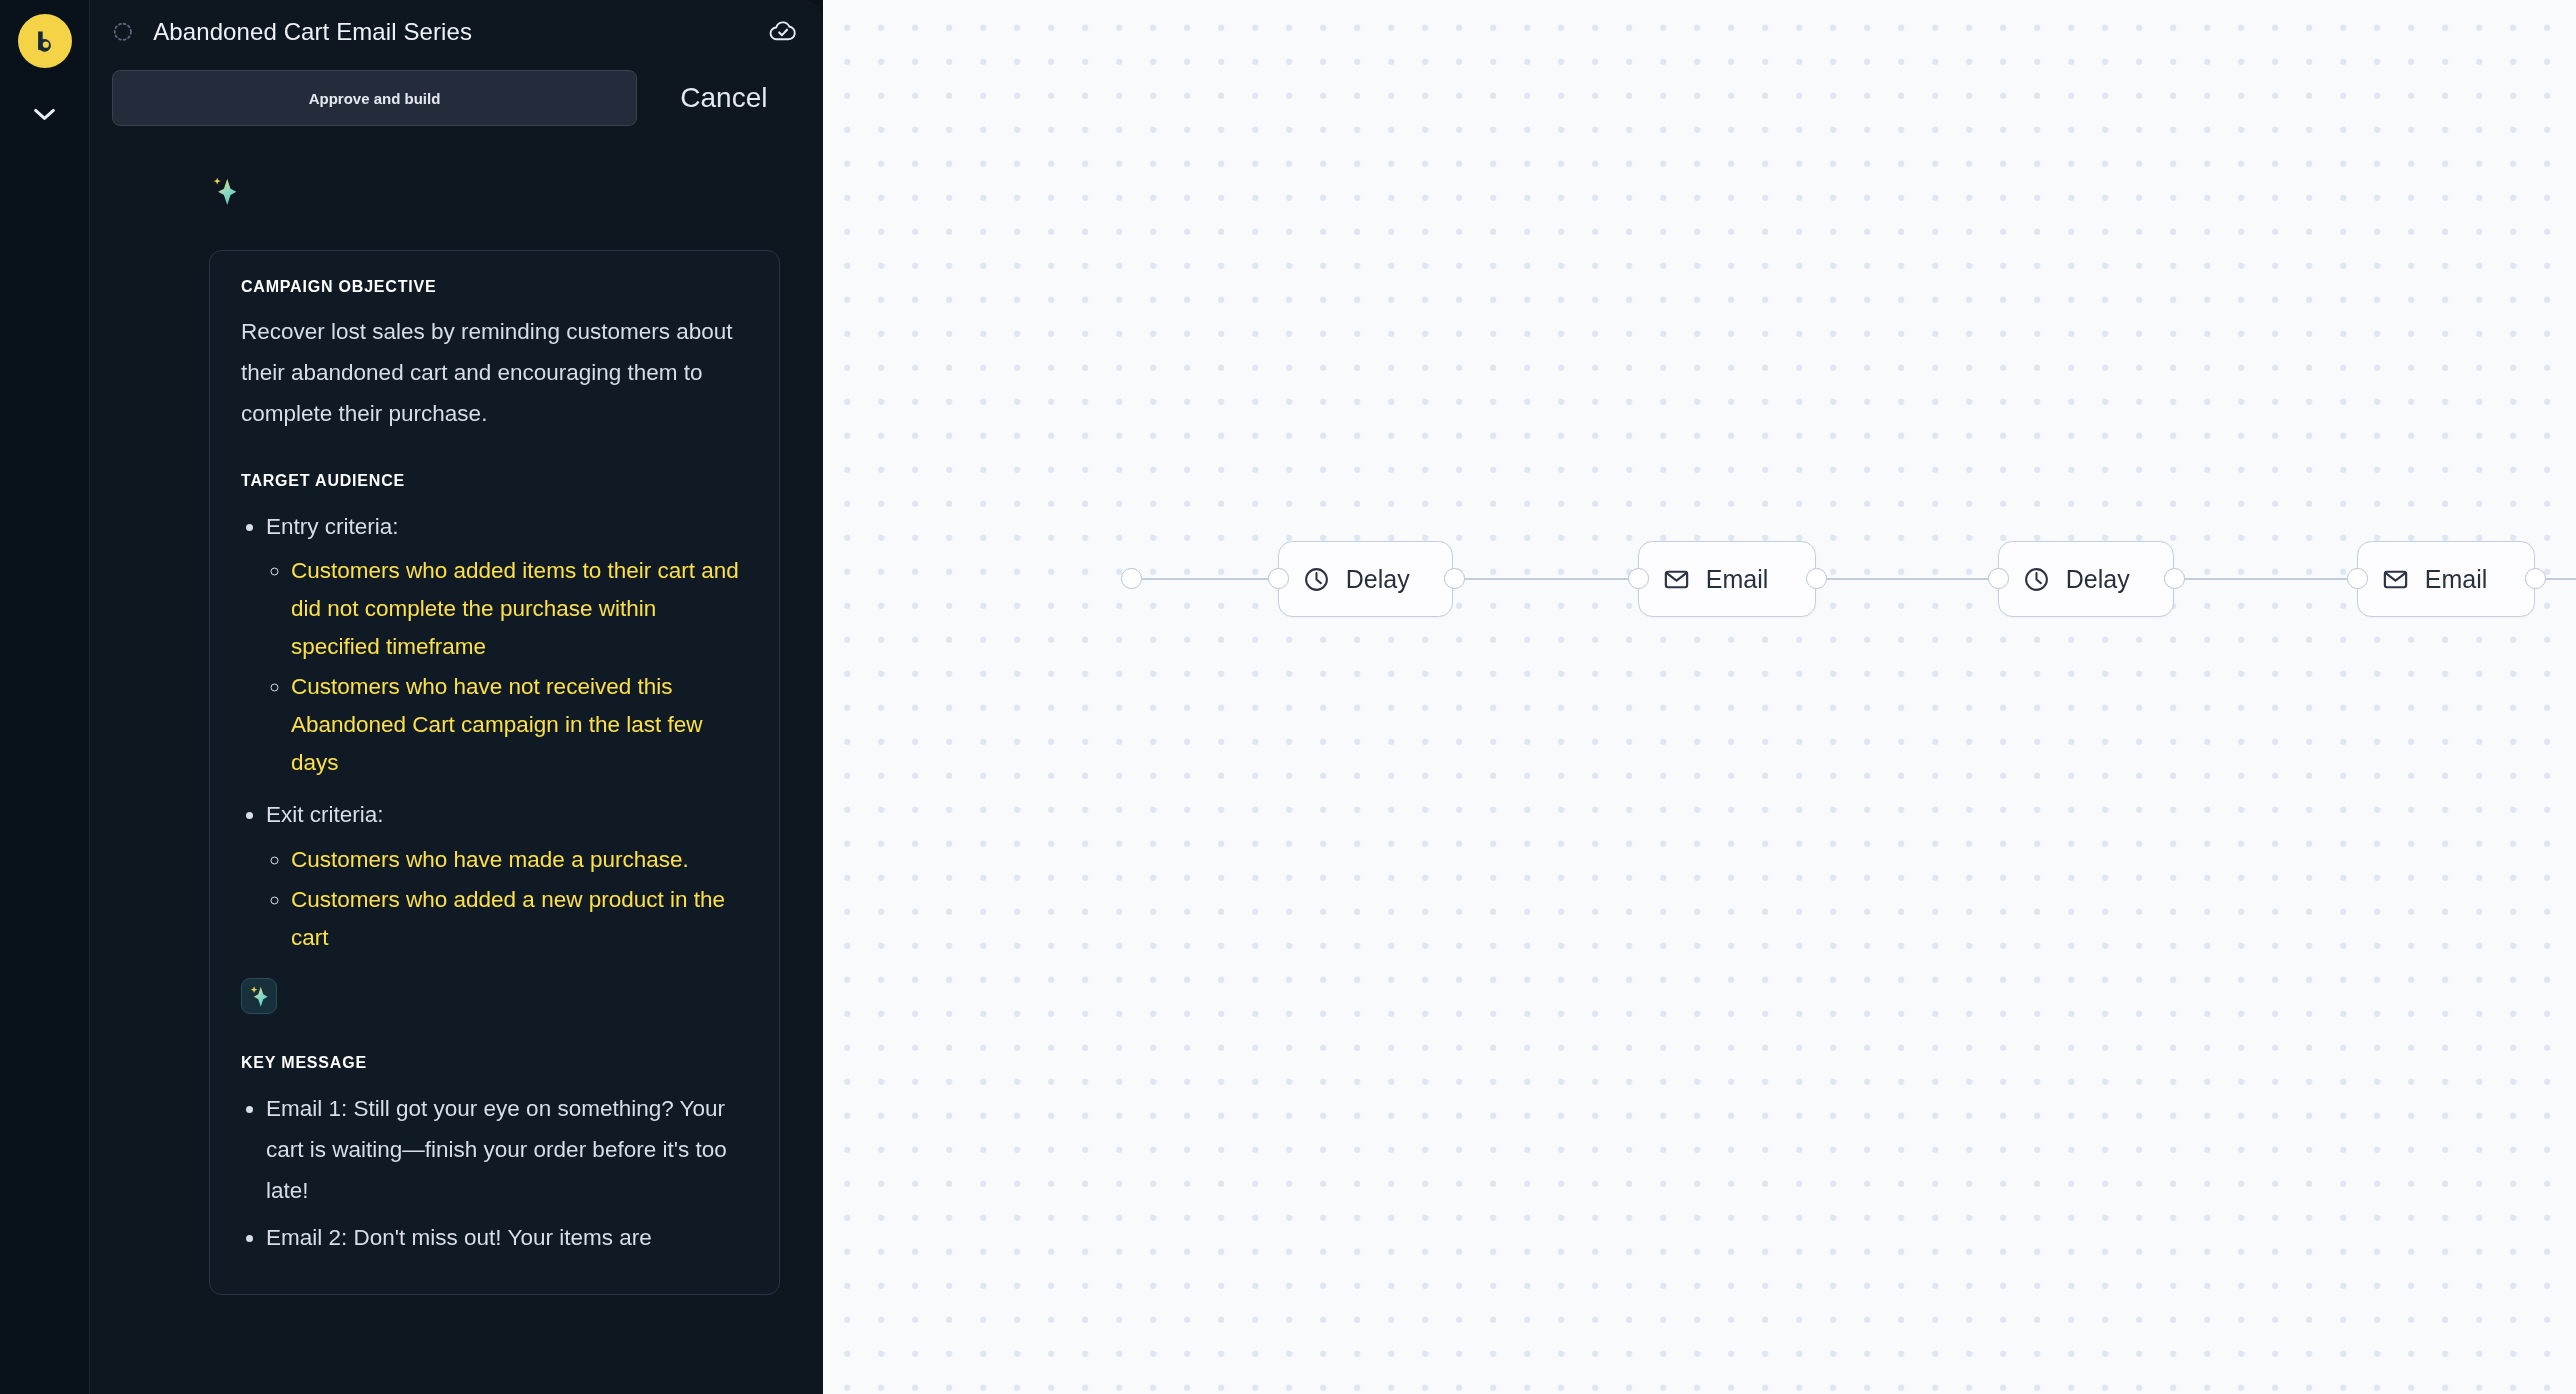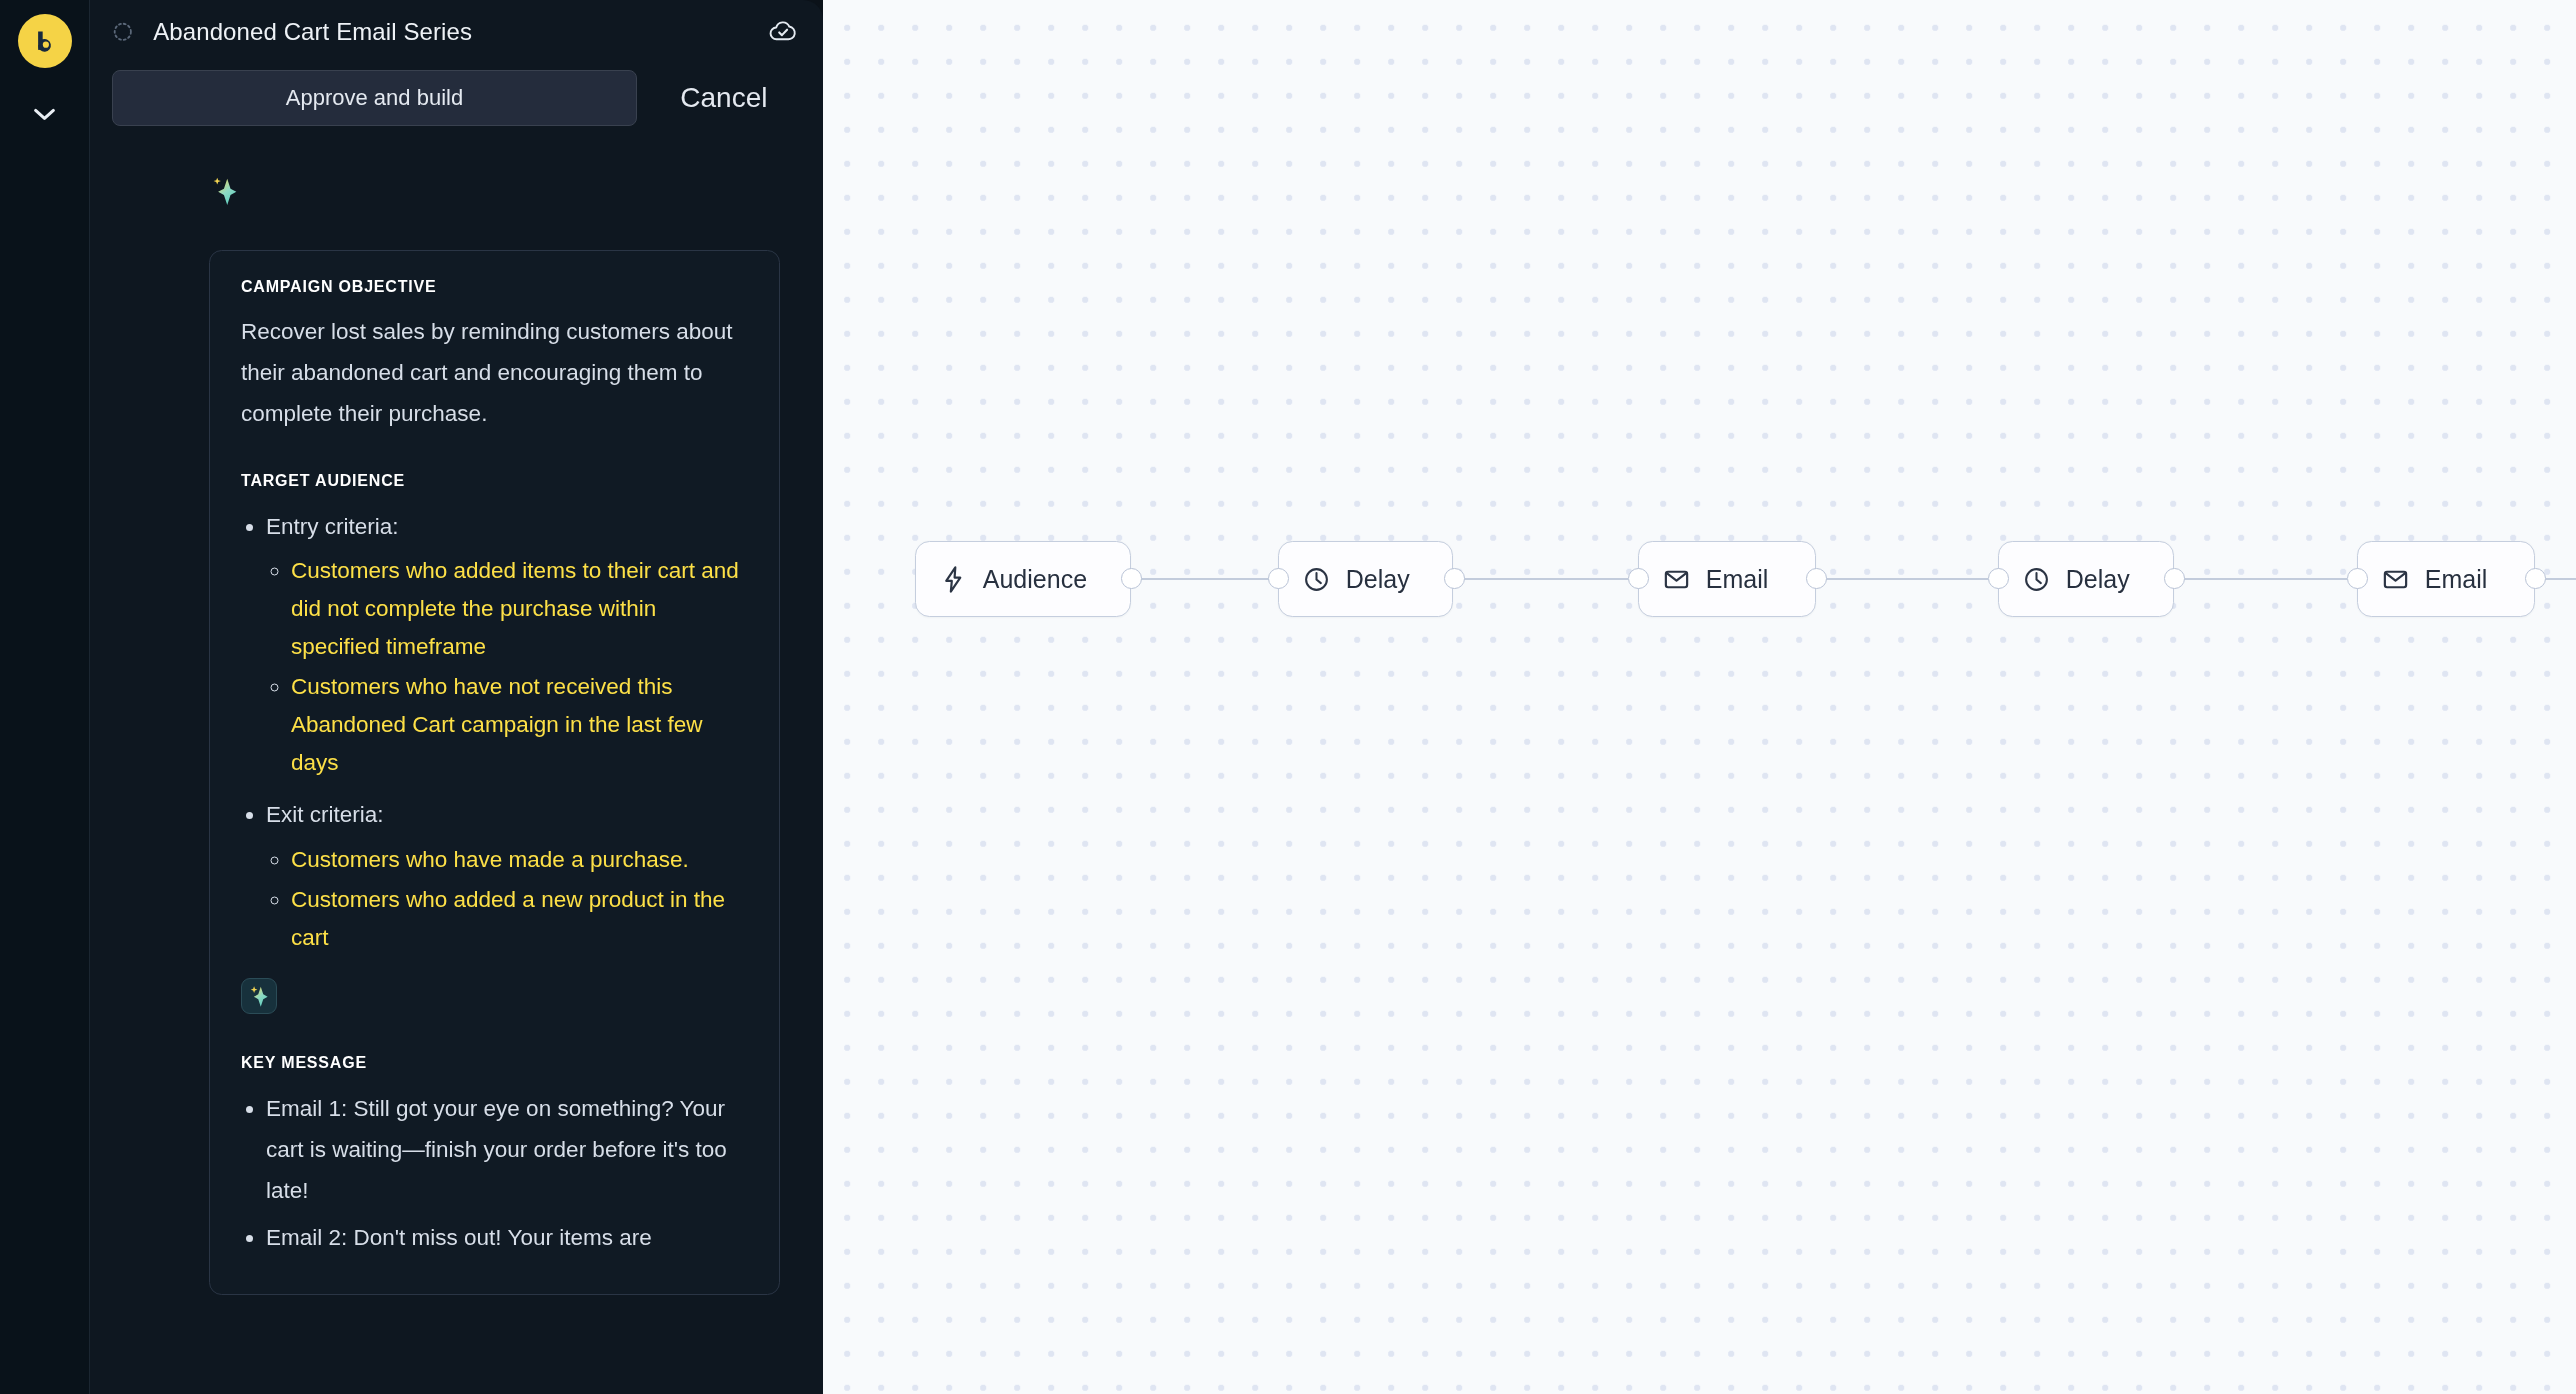--- a/index.html
+++ b/index.html
@@ -67,22 +67,22 @@
     gap: 9px;
     flex: none;
   }
   .btn-approve {
     flex: 1;
     height: 56px;
     background: #242c3c;
     border: 0.9px solid #39414f;
     border-radius: 8px;
     color: #e4e9f0;
-    font-size: 22px;
-    font-weight: normal;
+    font-size: 15px;
+    font-weight: bold;
     display: flex; align-items: center; justify-content: center;
     cursor: pointer;
   }
   .btn-cancel {
     width: 155px; height: 56px;
     background: transparent; border: none;
     color: #e4e9f0;
     font-size: 28px;
     display: flex; align-items: center; justify-content: center;
     cursor: pointer;
@@ -290,28 +290,20 @@
             <li>Email 2: Don't miss out! Your items are</li>
           </ul>
         </div>
       </div>
     </div>
 
   </div>
 
   <div class="canvas">
     <div class="flow" id="flow-layer">
-        <div class="node" style="left: 92px; width: 216px;">
-          <span>
-            <svg width="29" height="29" viewBox="0 0 24 24">
-              <path d="M13.5 2 L6 13.2 h4.6 L9.8 22 L17.6 10.4 H12.9 Z" fill="none" stroke="#2b3444" stroke-width="1.8" stroke-linejoin="round"></path>
-            </svg>
-          </span>
-          <span class="nlabel">Audience</span>
-        </div>
         <div class="port" style="left: 298px;"></div>
         <div class="edge" style="left: 318px; width: 128px;"></div>
         <div class="node" style="left: 455px; width: 175px;">
           <span>
             <svg width="29" height="29" viewBox="0 0 24 24">
               <circle cx="12" cy="12" r="8.6" fill="none" stroke="#2b3444" stroke-width="1.7"></circle>
               <path d="M12 6.6 V12 L15.6 15" fill="none" stroke="#2b3444" stroke-width="1.7" stroke-linecap="round"></path>
             </svg>
           </span>
           <span class="nlabel">Delay</span>

